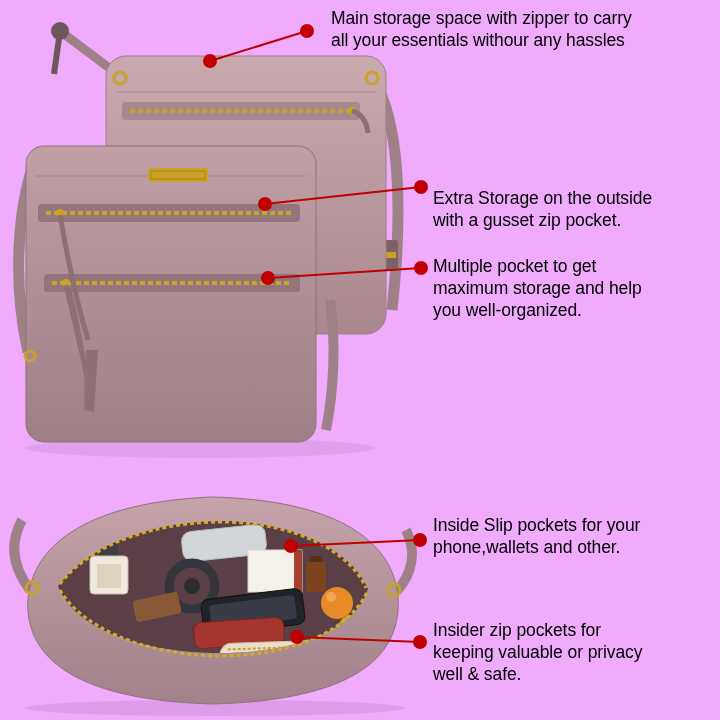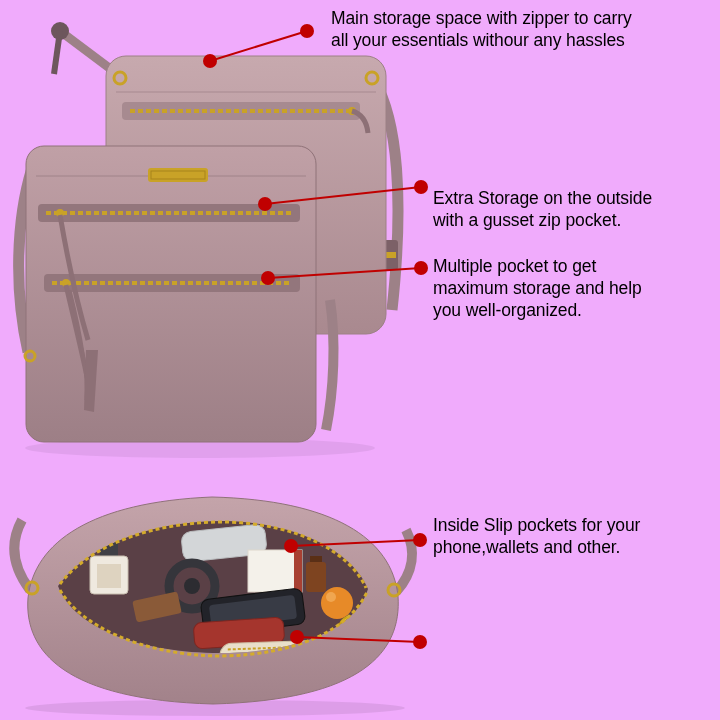--- a/index.html
+++ b/index.html
@@ -198,14 +198,17 @@
   <div class="callout-text" style="left:433px; top:161px; width:282px;margin-top:26px;">Extra Storage on the outside
 with a gusset zip pocket.</div>
 
   <div class="callout-text" style="left:433px; top:514px; width:282px;">Inside Slip pockets for your
 phone,wallets and other.</div>
 
   <div class="callout-text" style="left:433px; top:255px; width:282px;">Multiple pocket to get
 maximum storage and help
 you well-organized.</div>
 
+  <div class="callout-text" style="left:433px; top:619px; width:282px;">Insider zip pockets for
+keeping valuable or privacy
+well &amp; safe.</div>
 
 </div>
 
 </body></html>

